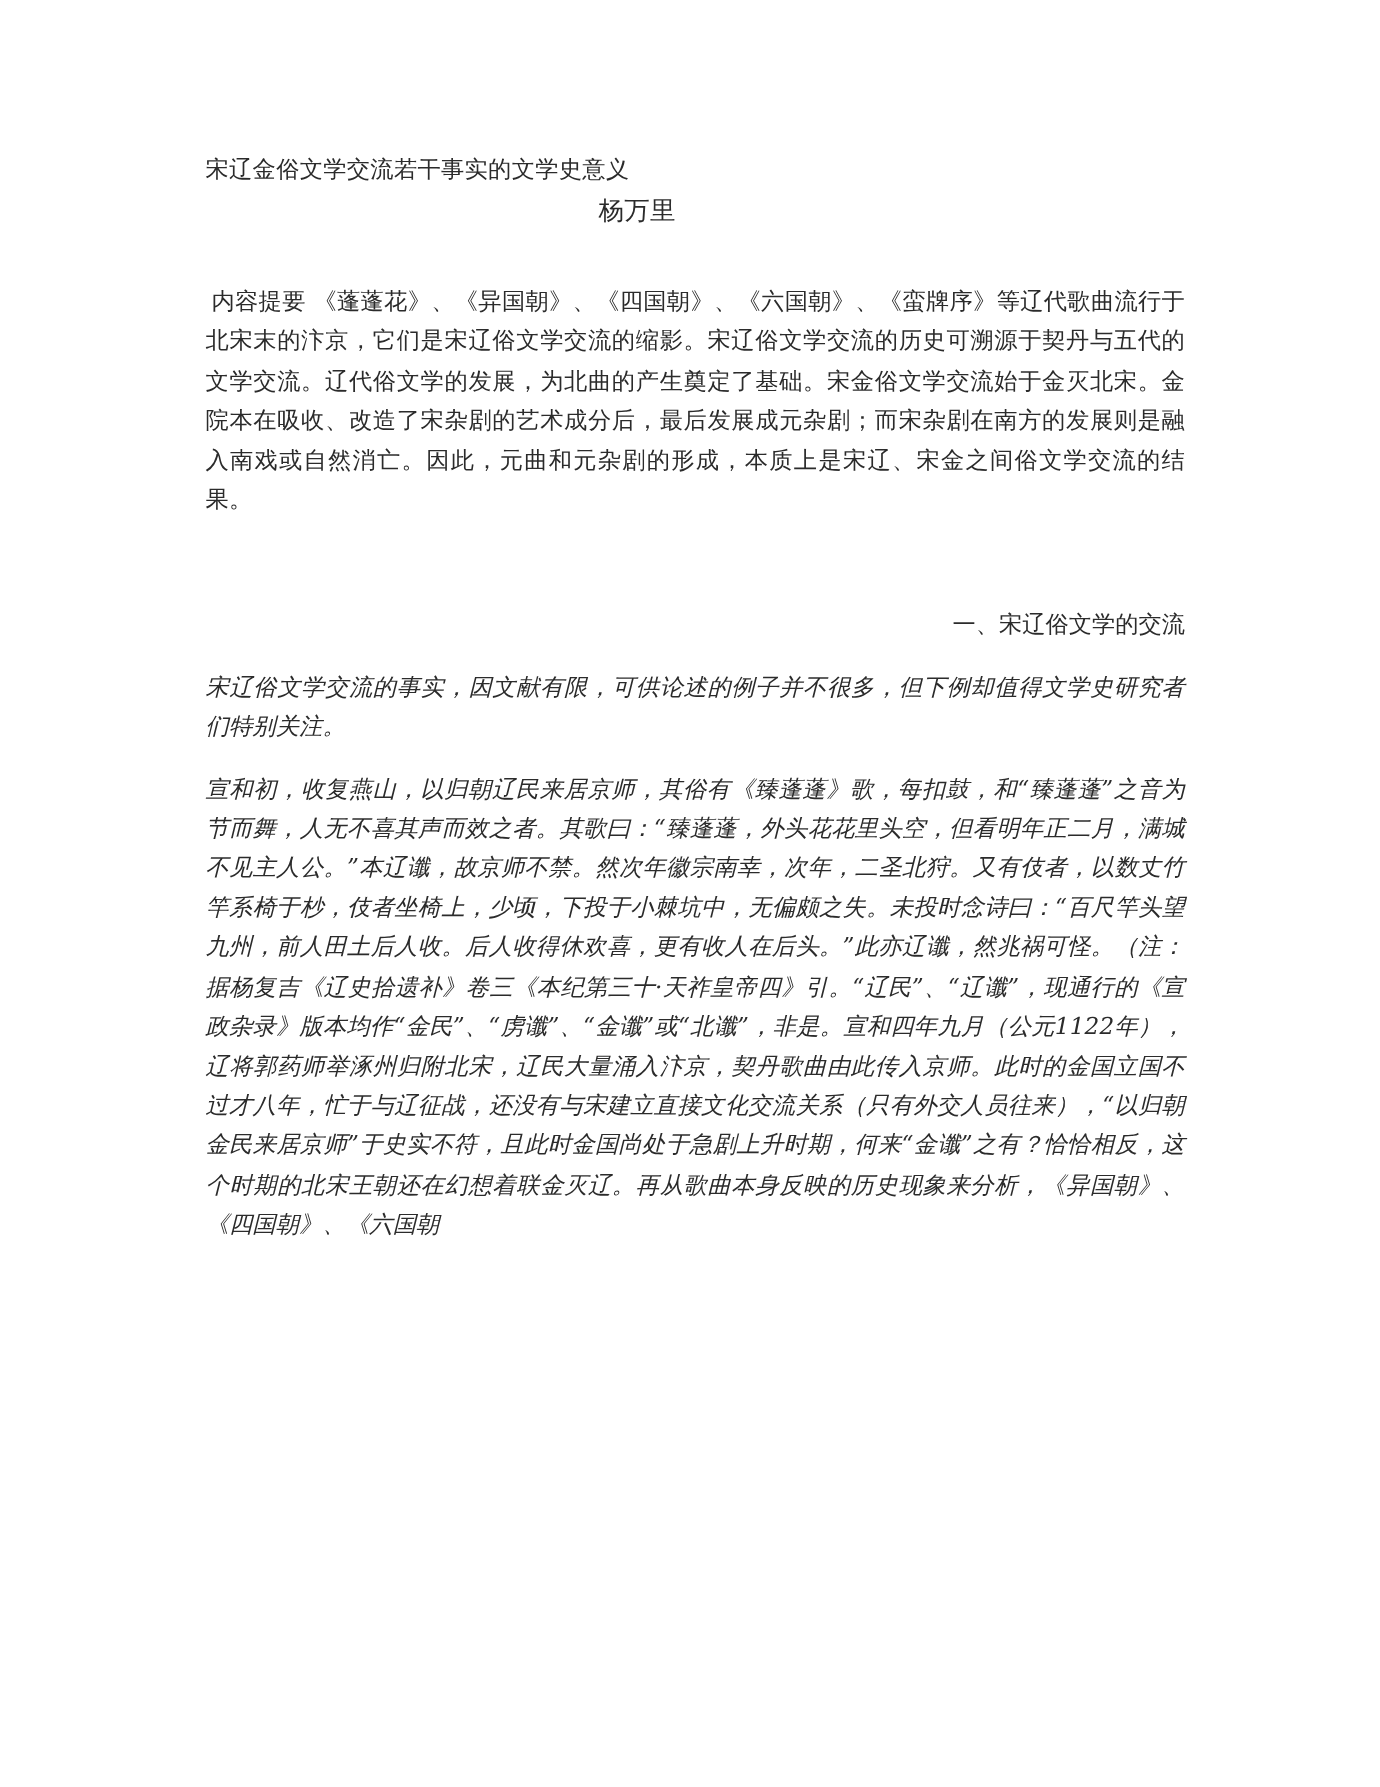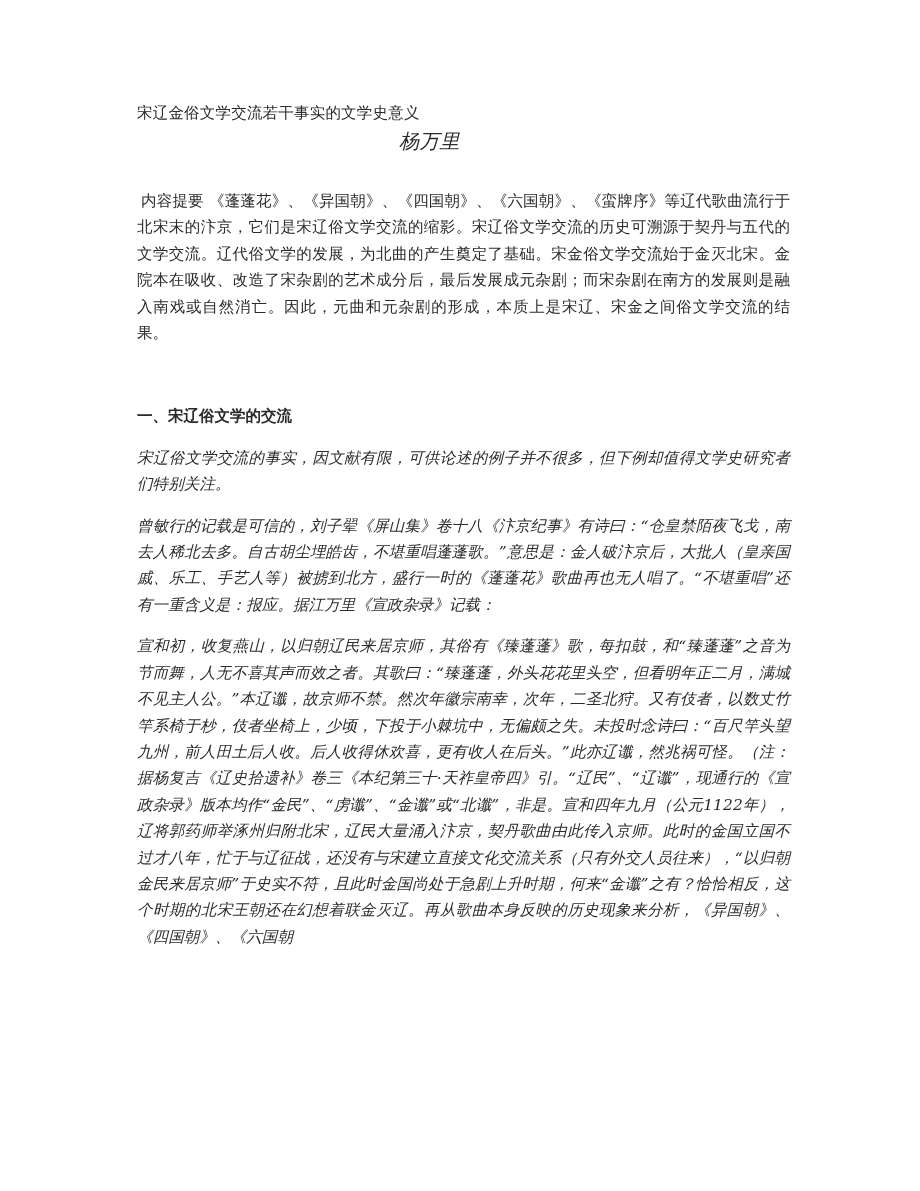--- a/index.html
+++ b/index.html
@@ -26,49 +26,49 @@
   .doc-title {
     font-size: 15.5px;
     line-height: 26px;
     letter-spacing: 0.2px;
     margin: 0 0 0 0;
     font-weight: normal;
     text-align: left;
     white-space: nowrap;
   }
   .doc-author {
-    font-size: 20px;
+    font-size: 17px;
     line-height: 30px;
     letter-spacing: 0.2px;
     margin: 0;
     padding-left: 262px;
     white-space: nowrap;
-    font-style: italic;
   }
   .abstract {
     font-size: 15.5px;
     line-height: 26.4px;
     letter-spacing: 0.1px;
     margin: 32px 0 0 0;
     text-align: justify;
     text-justify: inter-ideograph;
     text-indent: 4px;
   }
   .keywords {
     font-size: 15.5px;
     line-height: 26.4px;
     margin: 22px 0 0 0;
     white-space: nowrap;
   }
   .section-heading {
     font-size: 15.5px;
     line-height: 26.4px;
-    font-weight: bold;
+    font-weight: normal;
     margin: 57px 0 0 0;
     white-space: nowrap;
+    text-align: right;
   }
   .para {
     font-size: 15.5px;
     line-height: 26.4px;
     letter-spacing: 0.1px;
     margin: 15px 0 0 0;
     text-align: justify;
     text-justify: inter-ideograph;
     font-style: italic;
   }
@@ -86,17 +86,16 @@
   <p class="doc-author">杨万里</p>
 
   <p class="abstract"> 内容提要 《蓬蓬花》、《异国朝》、《四国朝》、《六国朝》、《蛮牌序》等辽代歌曲流行于北宋末的汴京，它们是宋辽俗文学交流的缩影。宋辽俗文学交流的历史可溯源于契丹与五代的文学交流。辽代俗文学的发展，为北曲的产生奠定了基础。宋金俗文学交流始于金灭北宋。金院本在吸收、改造了宋杂剧的艺术成分后，最后发展成元杂剧；而宋杂剧在南方的发展则是融入南戏或自然消亡。因此，元曲和元杂剧的形成，本质上是宋辽、宋金之间俗文学交流的结果。</p>
 
 
   <h2 class="section-heading">一、宋辽俗文学的交流</h2>
 
   <p class="para">宋辽俗文学交流的事实，因文献有限，可供论述的例子并不很多，但下例却值得文学史研究者们特别关注。</p>
 
 
-  <p class="para">曾敏行的记载是可信的，刘子翚《屏山集》卷十八《汴京纪事》有诗曰：“仓皇禁陌夜飞戈，南去人稀北去多。自古胡尘埋皓齿，不堪重唱蓬蓬歌。”意思是：金人破汴京后，大批人（皇亲国戚、乐工、手艺人等）被掳到北方，盛行一时的《蓬蓬花》歌曲再也无人唱了。“不堪重唱”还有一重含义是：报应。据江万里《宣政杂录》记载：</p>
 
   <p class="para quote">宣和初，收复燕山，以归朝辽民来居京师，其俗有《臻蓬蓬》歌，每扣鼓，和“臻蓬蓬”之音为节而舞，人无不喜其声而效之者。其歌曰：“臻蓬蓬，外头花花里头空，但看明年正二月，满城不见主人公。”本辽谶，故京师不禁。然次年徽宗南幸，次年，二圣北狩。又有伎者，以数丈竹竿系椅于杪，伎者坐椅上，少顷，下投于小棘坑中，无偏颇之失。未投时念诗曰：“百尺竿头望九州，前人田土后人收。后人收得休欢喜，更有收人在后头。”此亦辽谶，然兆祸可怪。（注：据杨复吉《辽史拾遗补》卷三《本纪第三十·天祚皇帝四》引。“辽民”、“辽谶”，现通行的《宣政杂录》版本均作“金民”、“虏谶”、“金谶”或“北谶”，非是。宣和四年九月（公元1122年），辽将郭药师举涿州归附北宋，辽民大量涌入汴京，契丹歌曲由此传入京师。此时的金国立国不过才八年，忙于与辽征战，还没有与宋建立直接文化交流关系（只有外交人员往来），“以归朝金民来居京师”于史实不符，且此时金国尚处于急剧上升时期，何来“金谶”之有？恰恰相反，这个时期的北宋王朝还在幻想着联金灭辽。再从歌曲本身反映的历史现象来分析，《异国朝》、《四国朝》、《六国朝</p>
 
 </div>
 
 </body></html>

